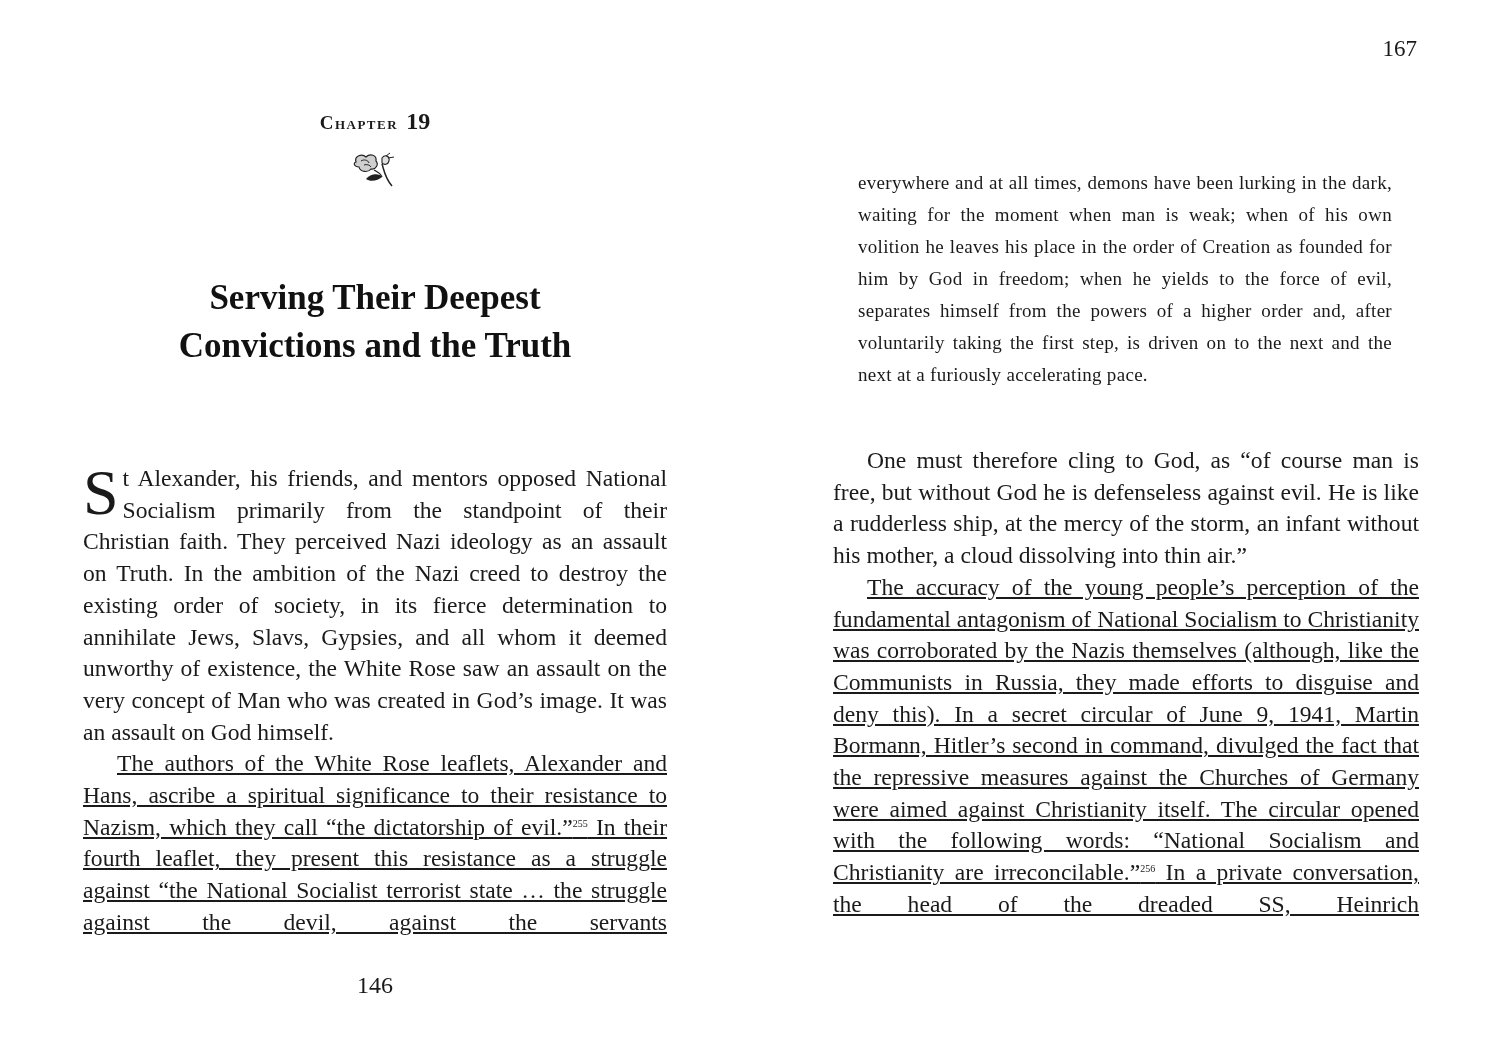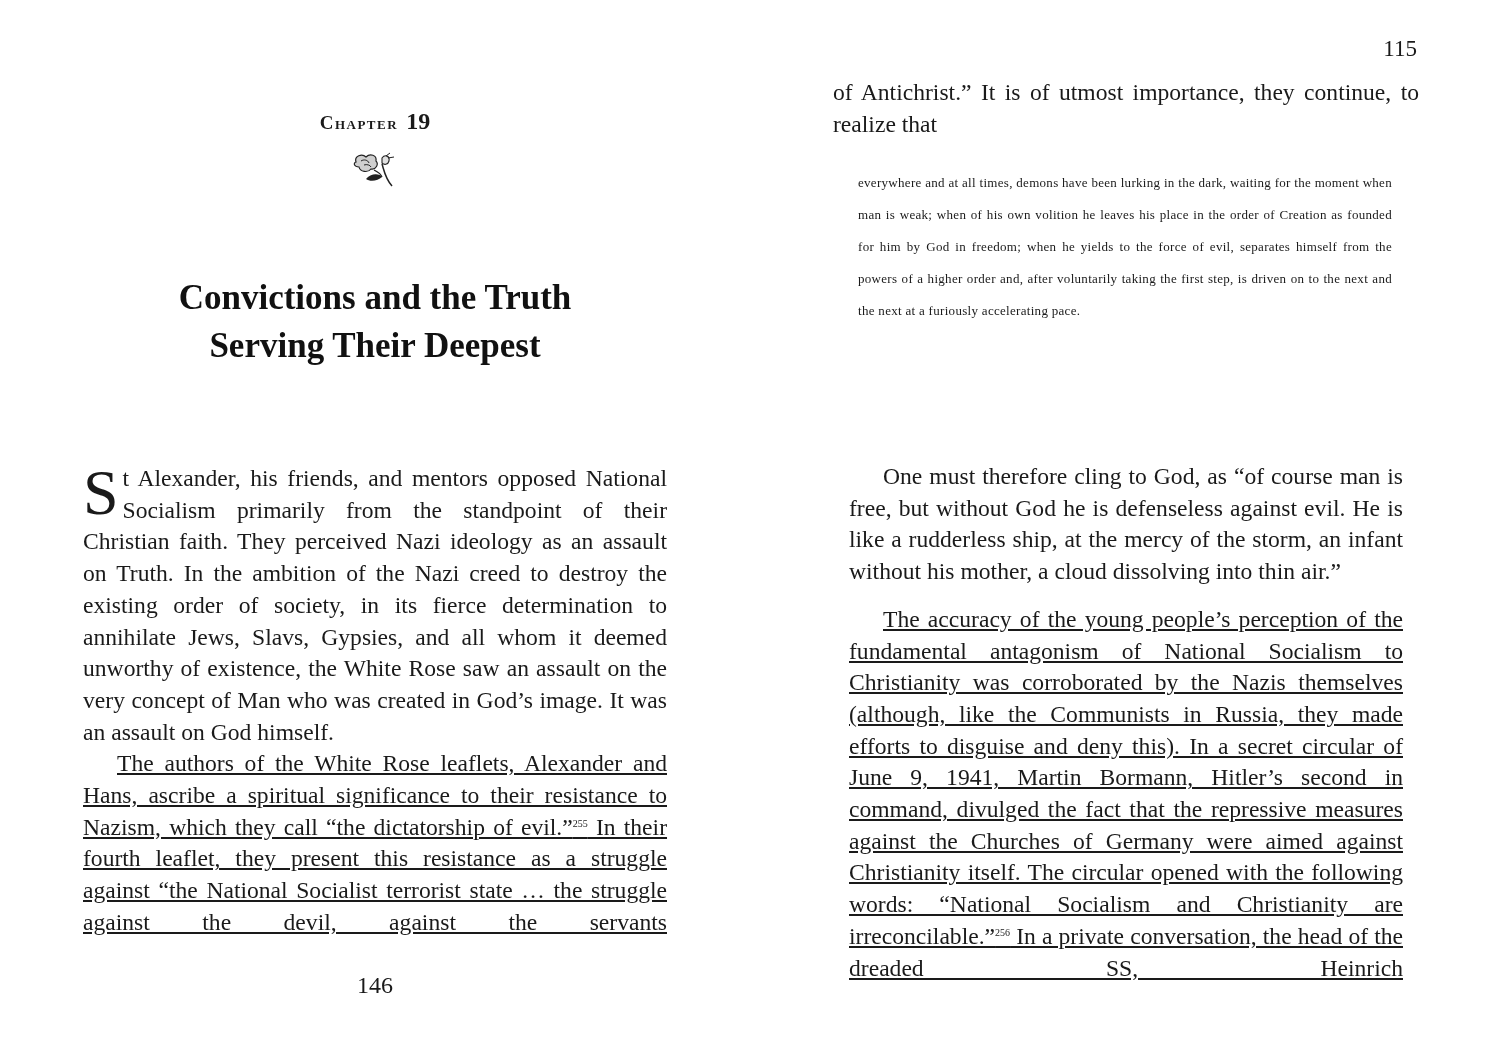--- a/index.html
+++ b/index.html
@@ -39,24 +39,24 @@
       font-size: 23px; font-style: italic;
     }
     .folio-right {
       position: absolute; top: 36px; left: 627px; width: 40px; text-align: right; font-size: 23px;
     }
     .right-body { position: absolute; top: 77px; left: 83px; width: 586px; }
     .right-body p { margin: 0; text-align: justify; }
 
     .blockquote {
       position: absolute; top: 167px; left: 108px; width: 534px;
-      font-size: 13px; line-height: 32px; letter-spacing: 0.3px; text-align: justify;
+      font-size: 19px; line-height: 32px; letter-spacing: 0.3px; text-align: justify;
     }
     .right-body2 { position: absolute; top: 445px; left: 83px; width: 586px; }
-    .right-body2 p { margin: 16px; text-align: justify; }
+    .right-body2 p { margin: 0; text-align: justify; }
 
     .folio-left {
       position: absolute; top: 972px; left: 0; width: 750px; text-align: center; font-size: 24px;
     }
     sup.fn { font-size: 10px; vertical-align: 8px; line-height: 0; }
     .last-line { text-align-last: justify; text-decoration: underline; }
   </style>
 </head>
 <body>
 
@@ -70,38 +70,35 @@
     <path d="M4 10 C2 4 10 1 14 5 C18 1 25 3 24 9 C27 12 24 18 19 17 C16 21 8 20 7 15 C2 15 1 11 4 10 Z" fill="#cfcfcf" stroke="#222" stroke-width="1.2"></path>
     <path d="M9 9 C12 7 16 8 17 11 M12 13 C15 12 18 13 19 15" fill="none" stroke="#222" stroke-width="1"></path>
     <path d="M30 6 C33 2 38 4 37 9 C36 13 32 13 30 11 Z" fill="#e0e0e0" stroke="#222" stroke-width="1.1"></path>
     <path d="M34 4 L38 1 M36 6 L42 5" stroke="#222" stroke-width="1"></path>
     <path d="M14 27 C18 21 28 21 30 25 C26 29 18 30 14 27 Z" fill="#222"></path>
     <path d="M30 12 C32 18 33 26 40 34" fill="none" stroke="#222" stroke-width="1.5"></path>
     <path d="M22 18 C26 20 29 22 30 25" fill="none" stroke="#222" stroke-width="1.2"></path>
   </svg>
 
   <div class="chapter-title">
+    <div>Serving Their Deepest</div>
     <div>Convictions and the Truth</div>
-    <div>Serving Their Deepest</div>
   </div>
 
   <div class="left-body body-text">
     <p><span class="dropcap">S</span><span>t Alexander, his friends, and mentors opposed National Socialism primarily from the standpoint of their Christian faith. They perceived Nazi ideology as an assault on Truth. In the ambition of the Nazi creed to destroy the existing order of society, in its fierce determination to annihilate Jews, Slavs, Gypsies, and all whom it deemed unworthy of existence, the White Rose saw an assault on the very concept of Man who was created in God’s image. It was an assault on God himself.</span></p>
     <p class="indent last-line"><span>The authors of the White Rose leaflets, Alexander and Hans, ascribe a spiritual significance to their resistance to Nazism, which they call “the dictatorship of evil.”</span><sup class="fn">255</sup><span> In their fourth leaflet, they present this resistance as a struggle against “the National Socialist terrorist state … the struggle against the devil, against the servants</span></p>
   </div>
 
   <div class="folio-left">146</div>
 </div>
 
 <div class="page page-right">
-  <div class="folio-right">115</div>
+  <div class="folio-right">167</div>
 
-  <div class="right-body body-text">
-    <p>of Antichrist.” It is of utmost importance, they continue, to realize that</p>
-  </div>
 
   <div class="blockquote">everywhere and at all times, demons have been lurking in the dark, waiting for the moment when man is weak; when of his own volition he leaves his place in the order of Creation as founded for him by God in freedom; when he yields to the force of evil, separates himself from the powers of a higher order and, after voluntarily taking the first step, is driven on to the next and the next at a furiously accelerating pace.</div>
 
   <div class="right-body2 body-text">
     <p class="indent">One must therefore cling to God, as “of course man is free, but without God he is defenseless against evil. He is like a rudderless ship, at the mercy of the storm, an infant without his mother, a cloud dissolving into thin air.”</p>
     <p class="indent last-line"><span>The accuracy of the young people’s perception of the fundamental antagonism of National Socialism to Christianity was corroborated by the Nazis themselves (although, like the Communists in Russia, they made efforts to disguise and deny this). In a secret circular of June 9, 1941, Martin Bormann, Hitler’s second in command, divulged the fact that the repressive measures against the Churches of Germany were aimed against Christianity itself. The circular opened with the following words: “National Socialism and Christianity are irreconcilable.”</span><sup class="fn">256</sup><span> In a private conversation, the head of the dreaded SS, Heinrich</span></p>
   </div>
 </div>
 
 </body></html>

